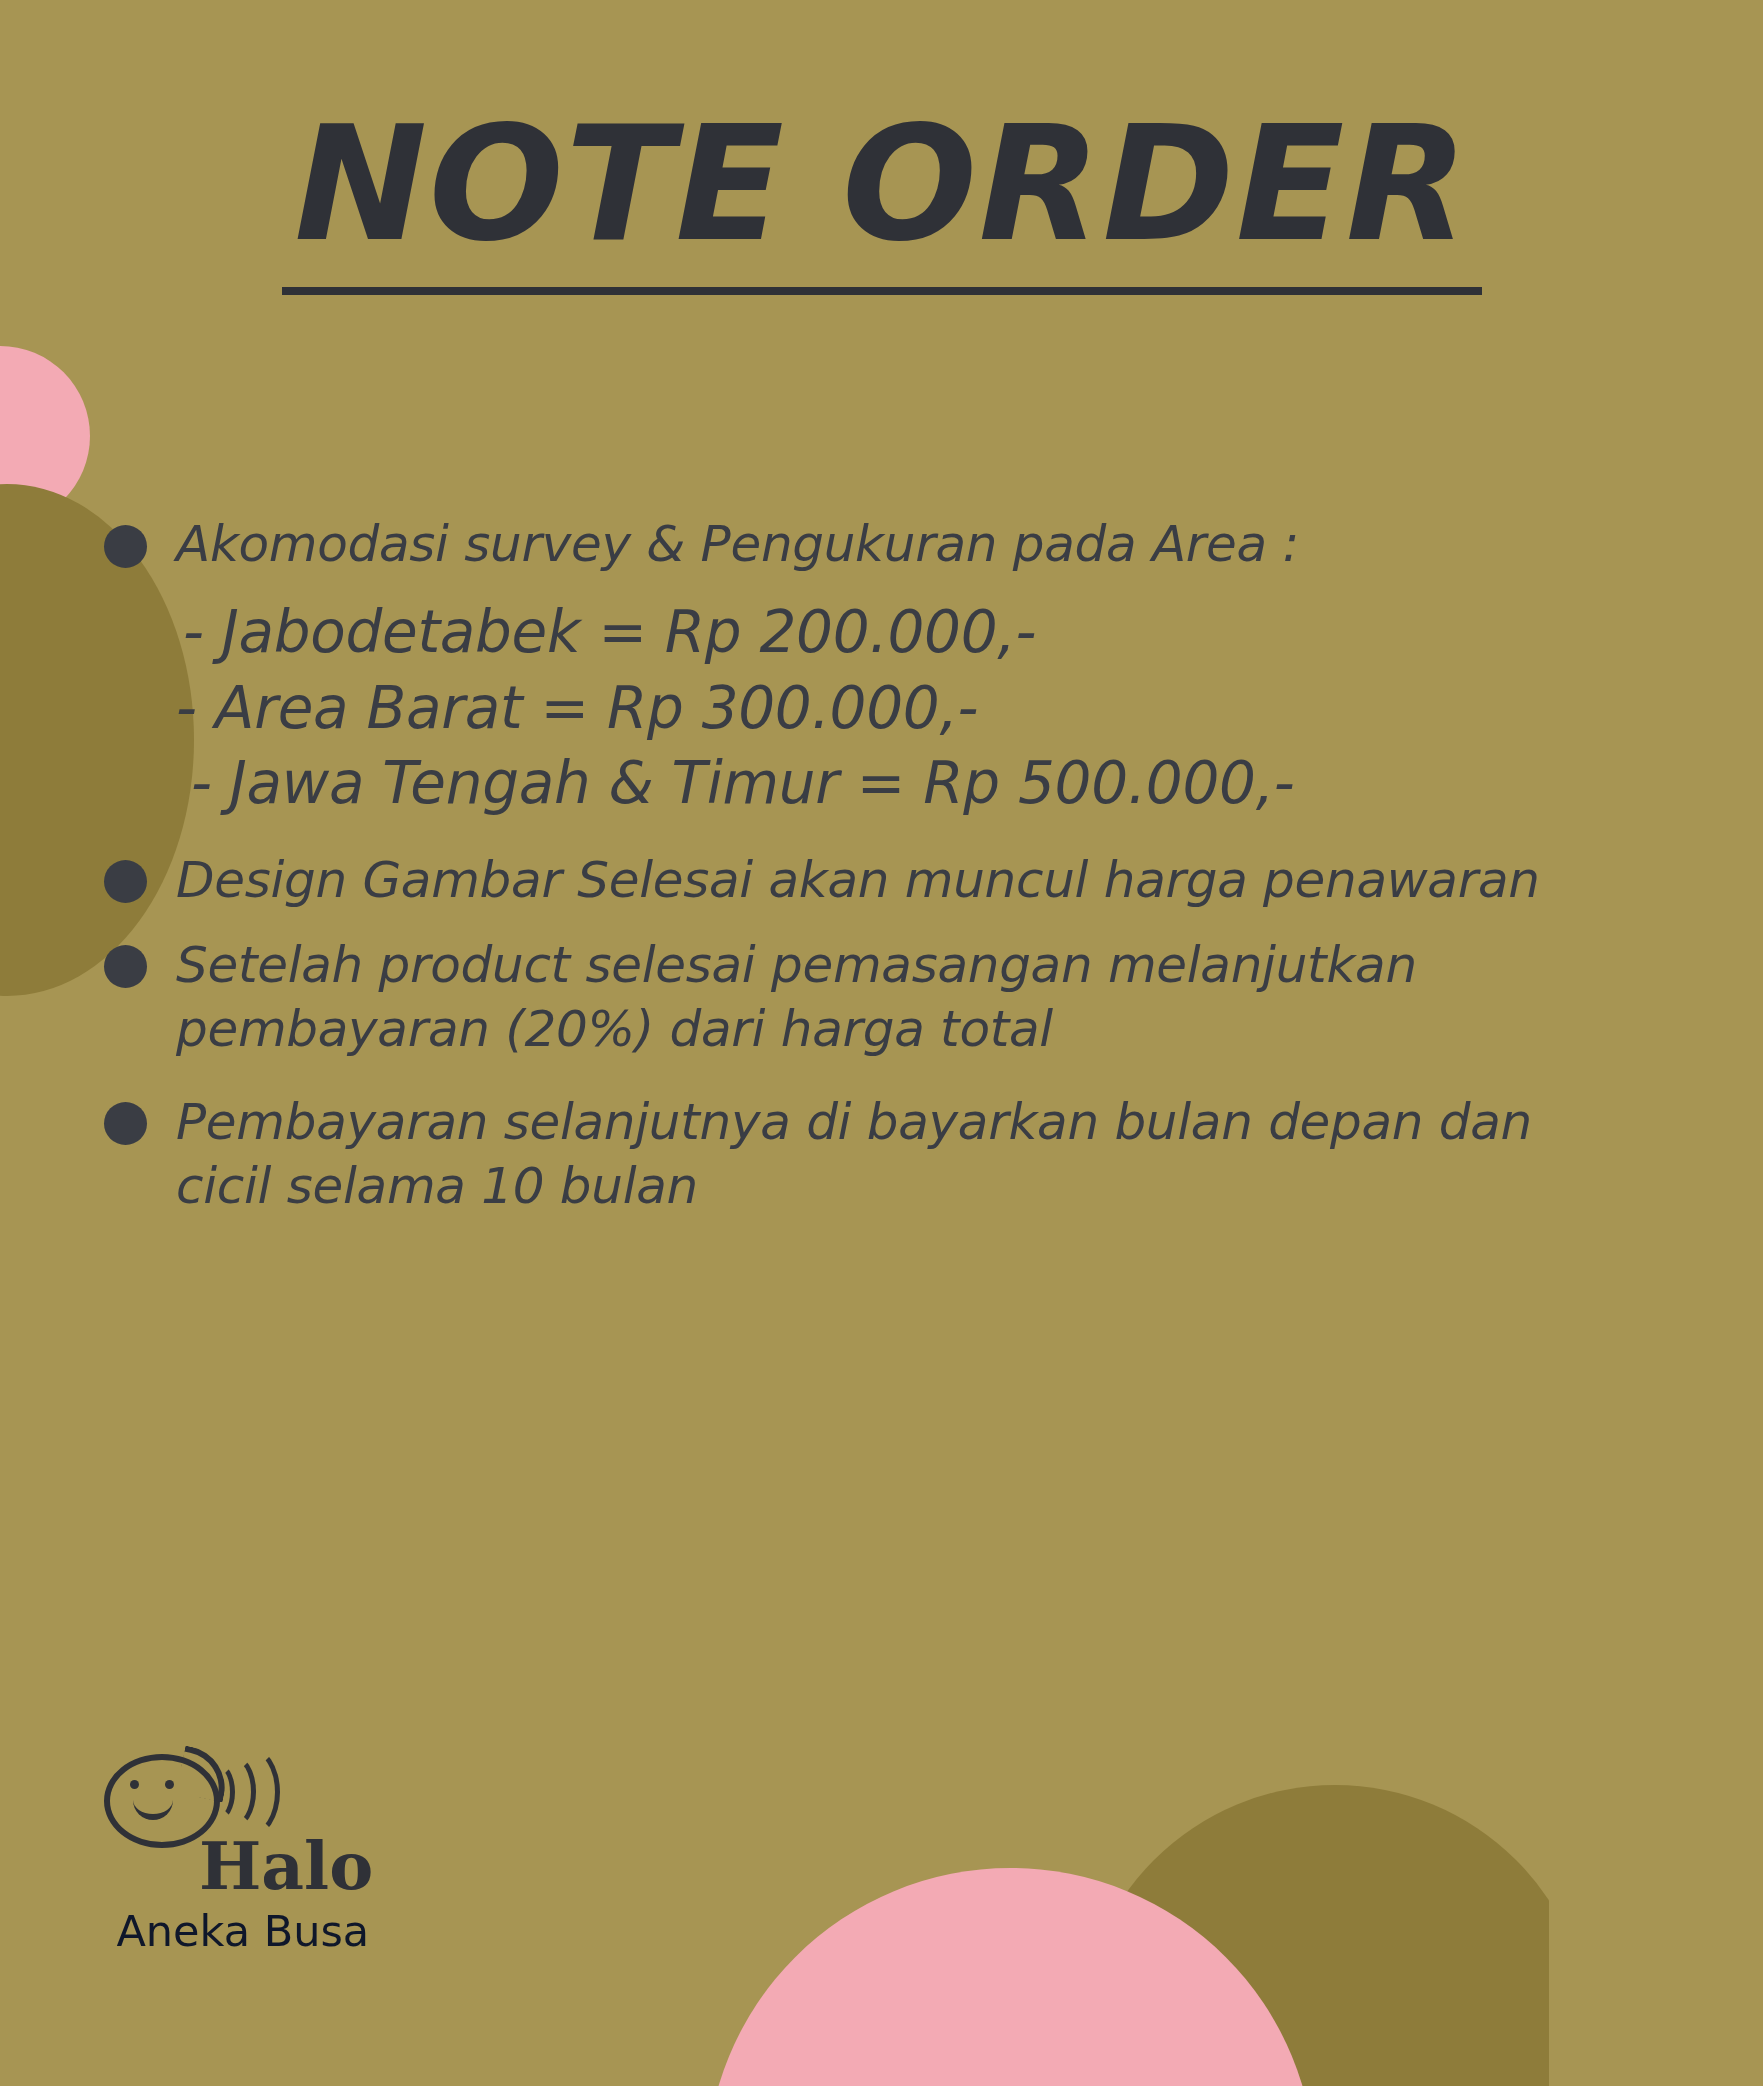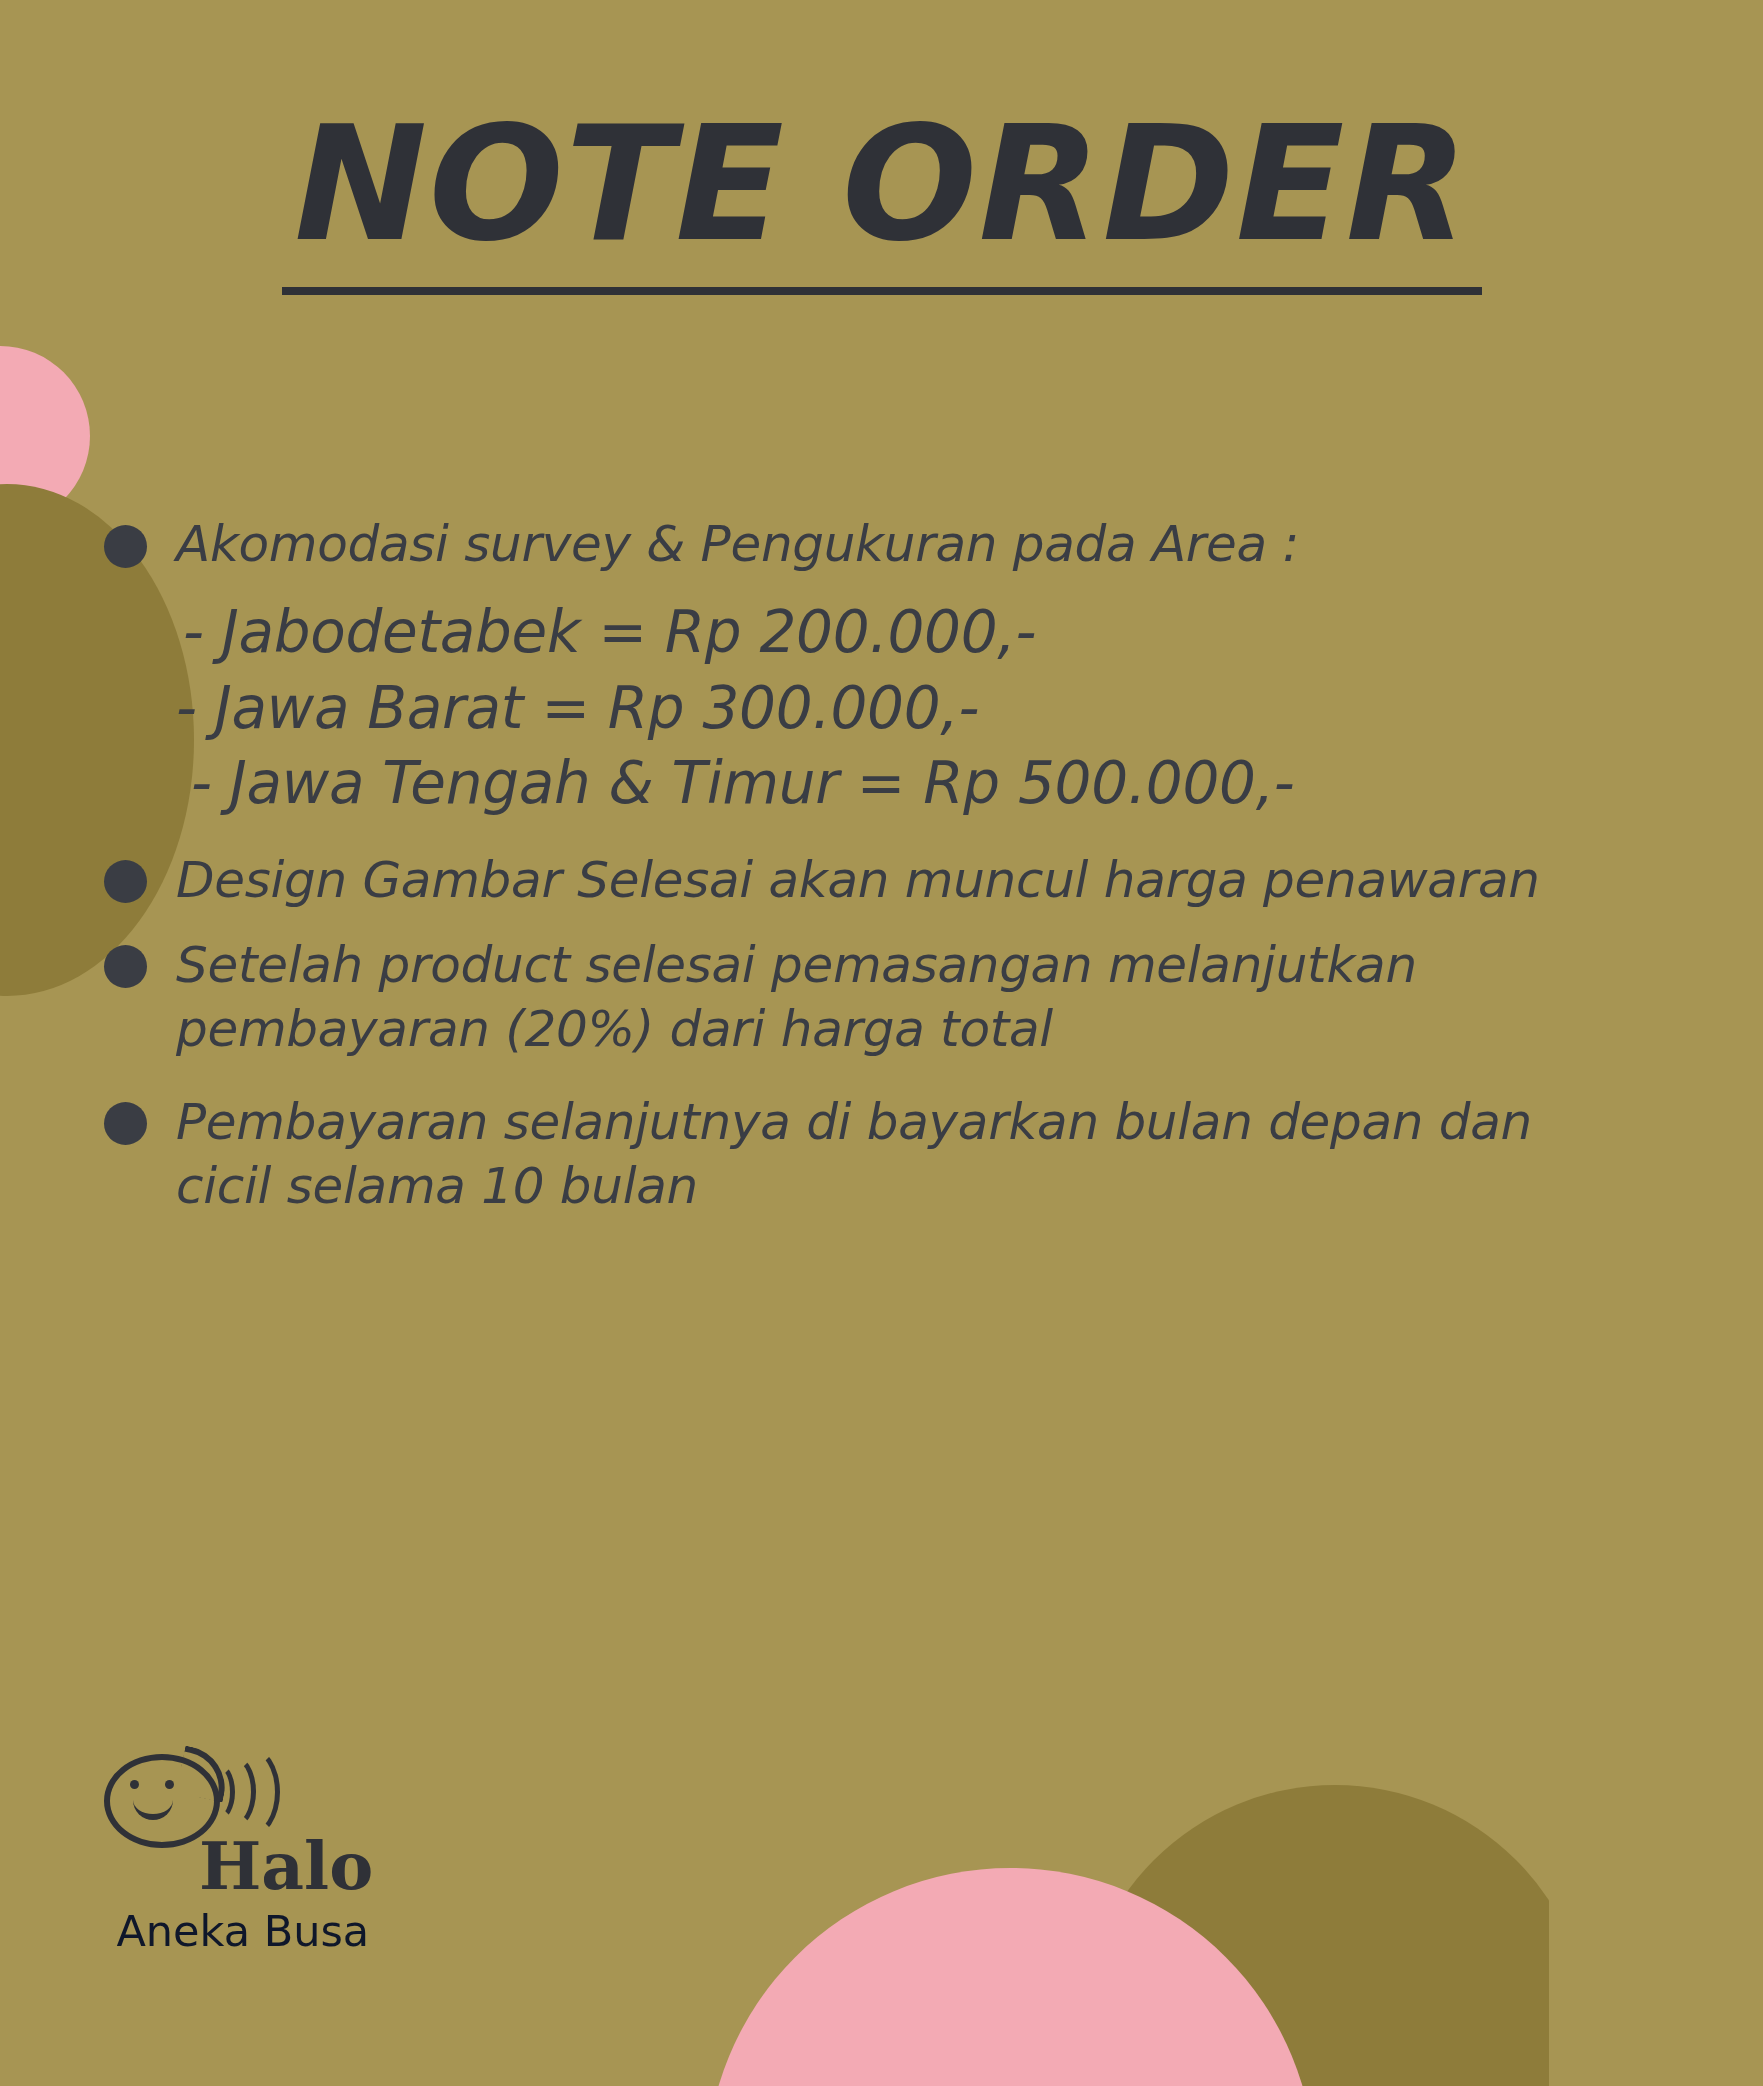--- a/index.html
+++ b/index.html
@@ -226,21 +226,21 @@
   </div>
 
   <div class="content">
 
     <div class="item gap-big">
       <div class="bullet"></div>
       <div class="item-body">
         <div class="item-text">Akomodasi survey &amp; Pengukuran pada Area :</div>
         <div class="sub-list">
           <div class="sub-line indent-1">- Jabodetabek = Rp 200.000,-</div>
-          <div class="sub-line indent-2">- Jawa Barat = Rp 300.000,-</div>
+          <div class="sub-line indent-2">- Area Barat = Rp 300.000,-</div>
           <div class="sub-line indent-3">- Jawa Tengah &amp; Timur = Rp 500.000,-</div>
         </div>
       </div>
     </div>
 
     <div class="item gap-small">
       <div class="bullet"></div>
       <div class="item-body">
         <div class="item-text">Design Gambar Selesai akan muncul harga penawaran</div>
       </div>

